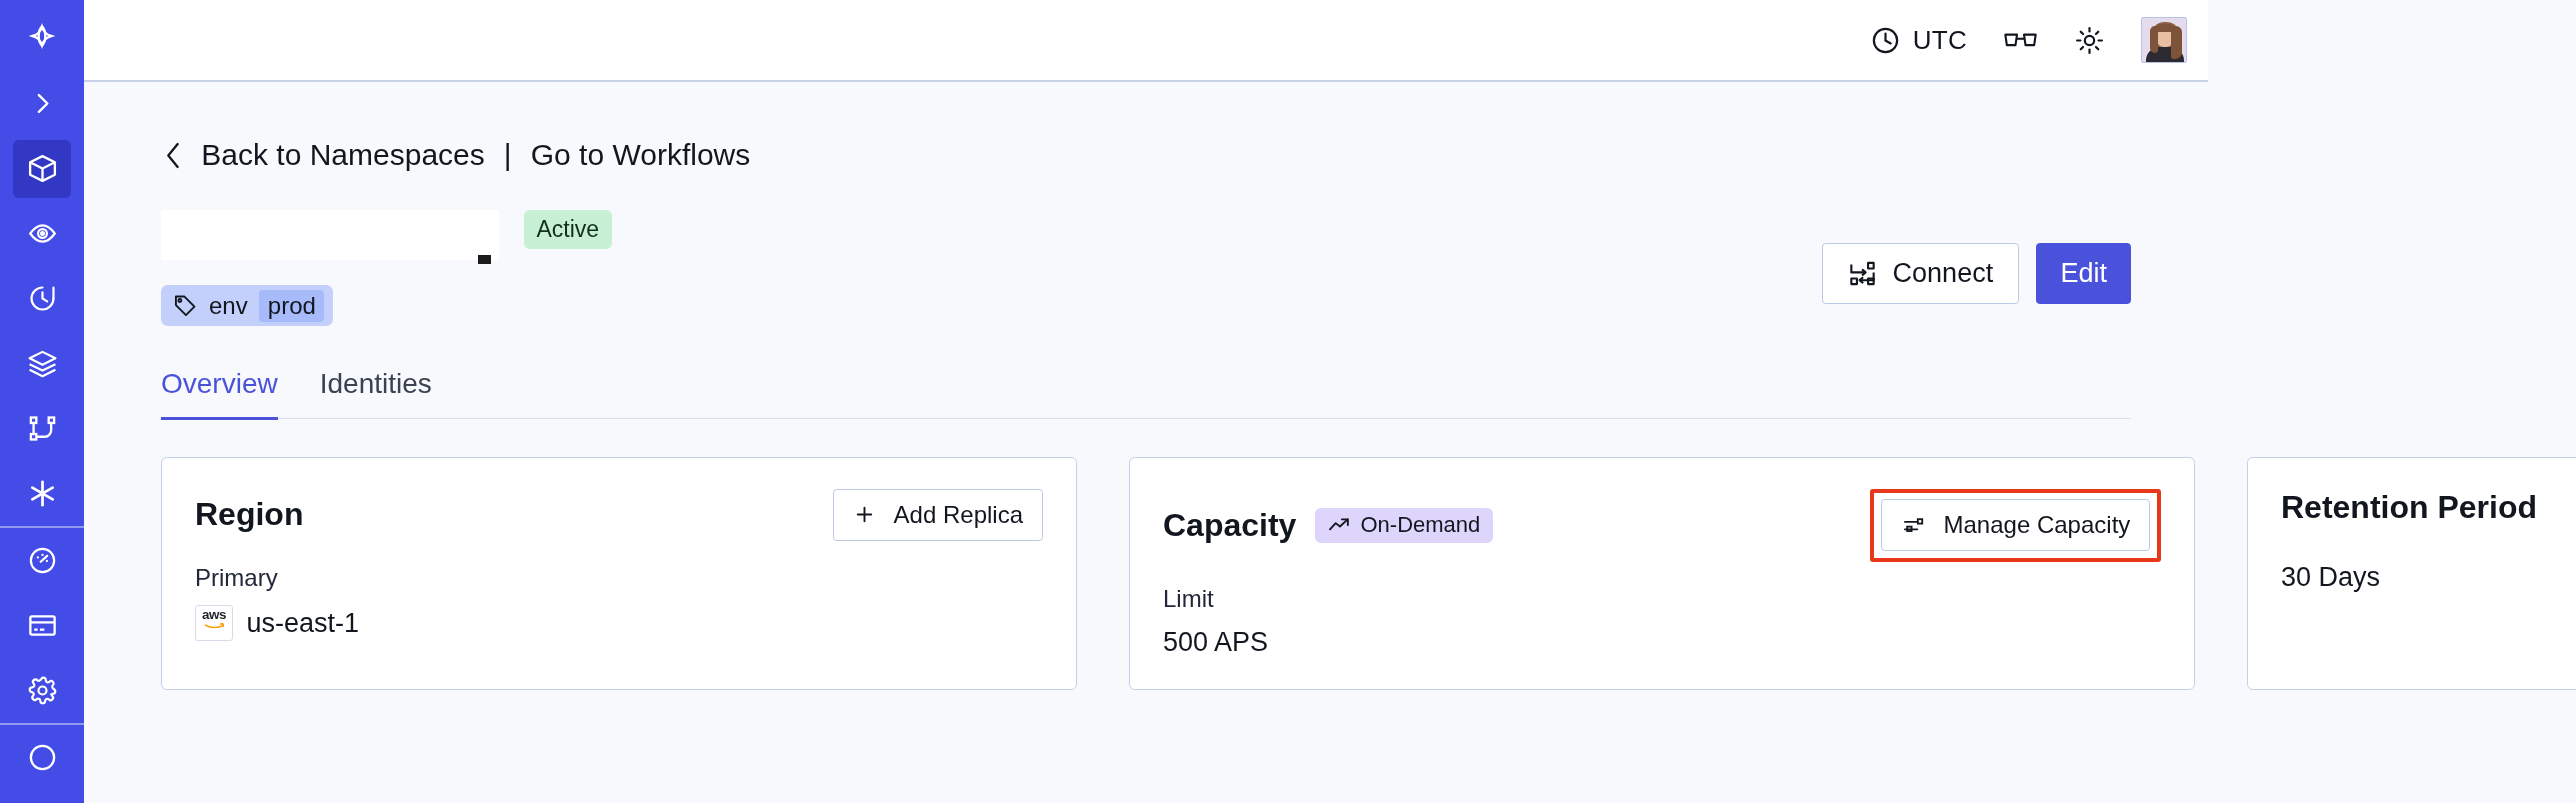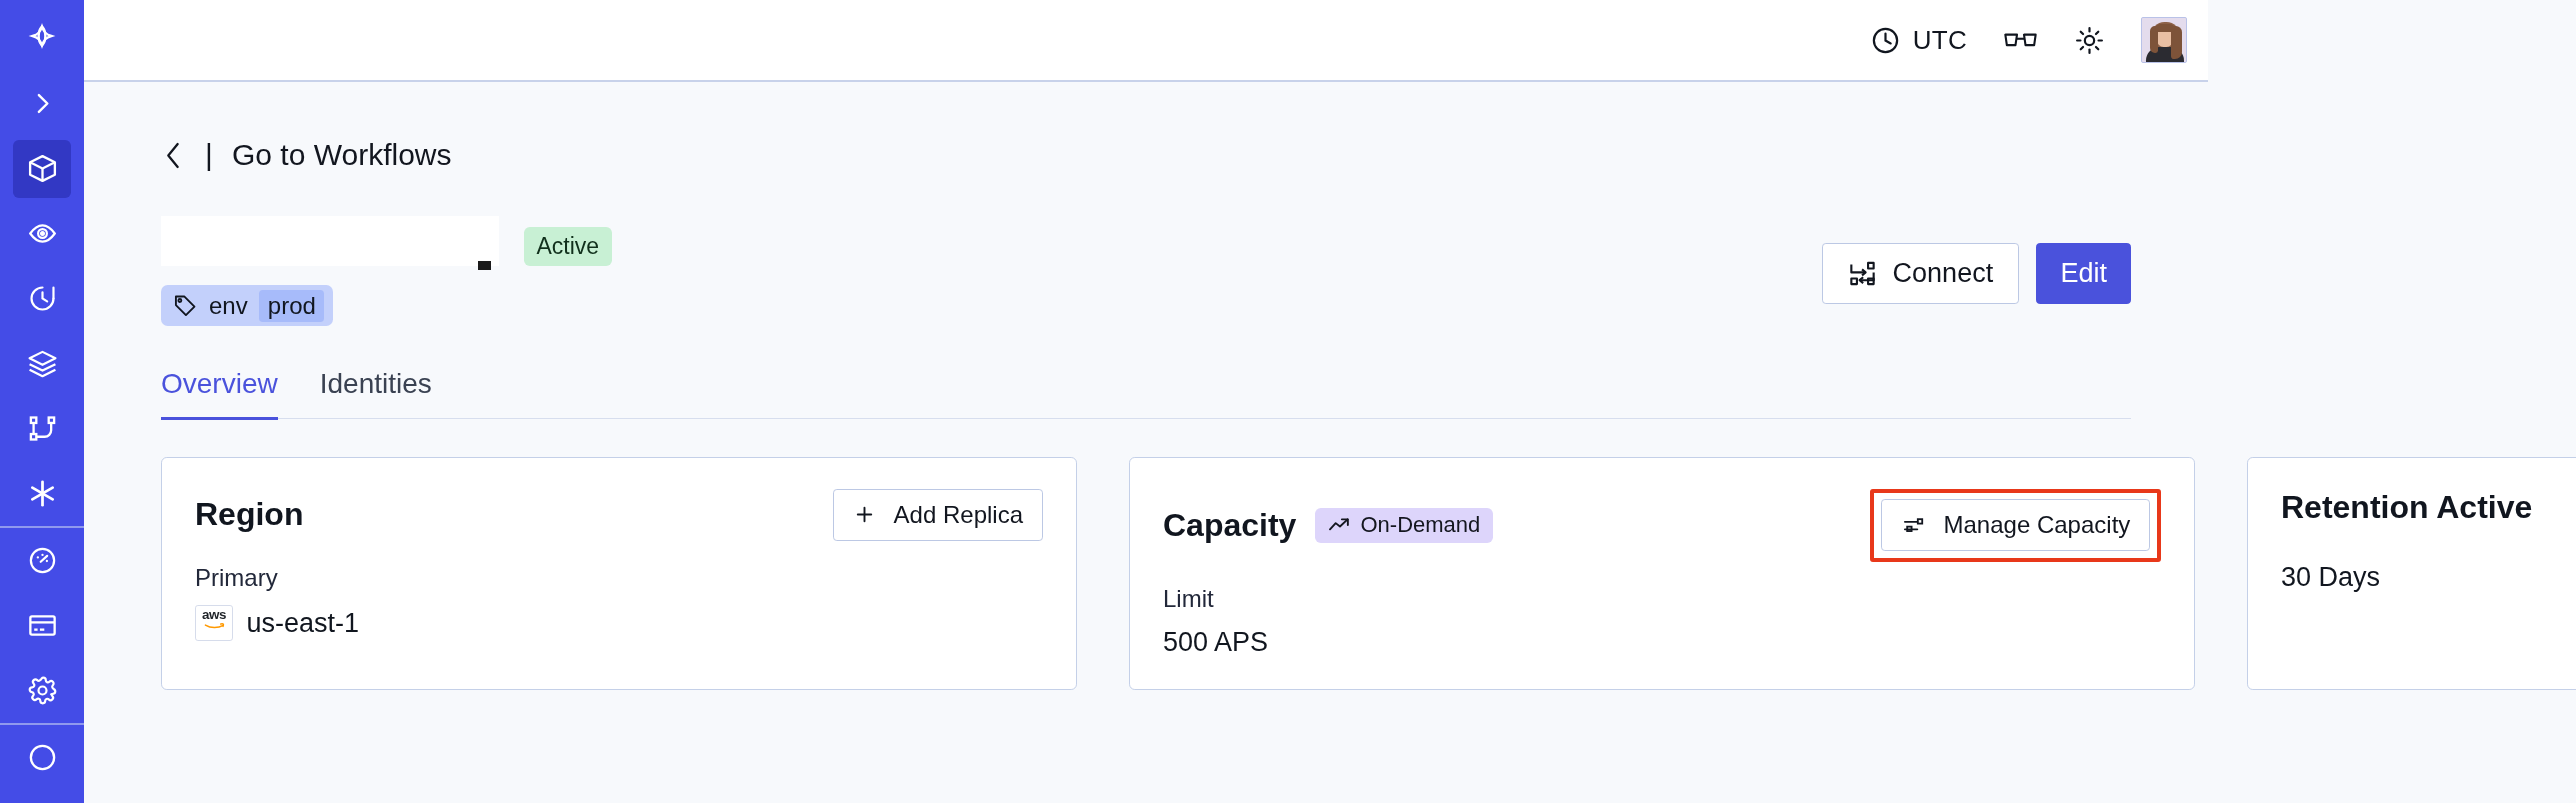--- a/index.html
+++ b/index.html
@@ -56,21 +56,21 @@
 
   .content { flex: 1; padding: 0 77px; position: relative; }
 
   .breadcrumb {
     display: flex; align-items: center; gap: 15.3px;
     margin-top: 56px; font-size: 30px; color: #12161f;
   }
   .bc-sep { color: #12161f; margin: 0 3.8px; font-size: 30px; }
 
   .title-row {
-    display: flex; align-items: flex-end;
+    display: flex; align-items: flex-start;
     margin-top: 38px; height: 56px; position: relative;
   }
   .redact {
     width: 338px; height: 50px; background: #ffffff; position: relative;
   }
   .redact .dot {
     position: absolute; right: 7.7px; bottom: -3.8px; width: 13.4px; height: 8.6px; background: #1b1b1b;
   }
   .badge-active {
     background: #c8f0d4; color: #11301c;
@@ -337,20 +337,21 @@
     </header>
 
     <div class="content">
 
       <div class="breadcrumb">
         <span class="ico">
           <svg width="25" height="33" viewBox="0 0 24 30" fill="none" stroke="#12161f" stroke-width="2.2" stroke-linecap="round" stroke-linejoin="round">
               <polyline points="16 4 7 15 16 26"></polyline>
             </svg>
         </span>
+        <span>Back to Namespaces</span>
         <span class="bc-sep">|</span>
         <span>Go to Workflows</span>
       </div>
 
       <div class="title-row">
         <div class="redact">
           <span></span>
           <span class="dot"></span>
         </div>
         <span class="badge-active">Active</span>
@@ -449,21 +450,21 @@
                 <span>Manage Capacity</span>
               </button>
             </div>
           </div>
           <div class="card-sub">Limit</div>
           <div class="card-val">500 APS</div>
         </section>
 
         <section class="card retention">
           <div class="card-head">
-            <span class="card-title">Retention Active</span>
+            <span class="card-title">Retention Period</span>
           </div>
           <div class="card-val">30 Days</div>
         </section>
 
       </div>
     </div>
   </div>
 </div>
 
 

